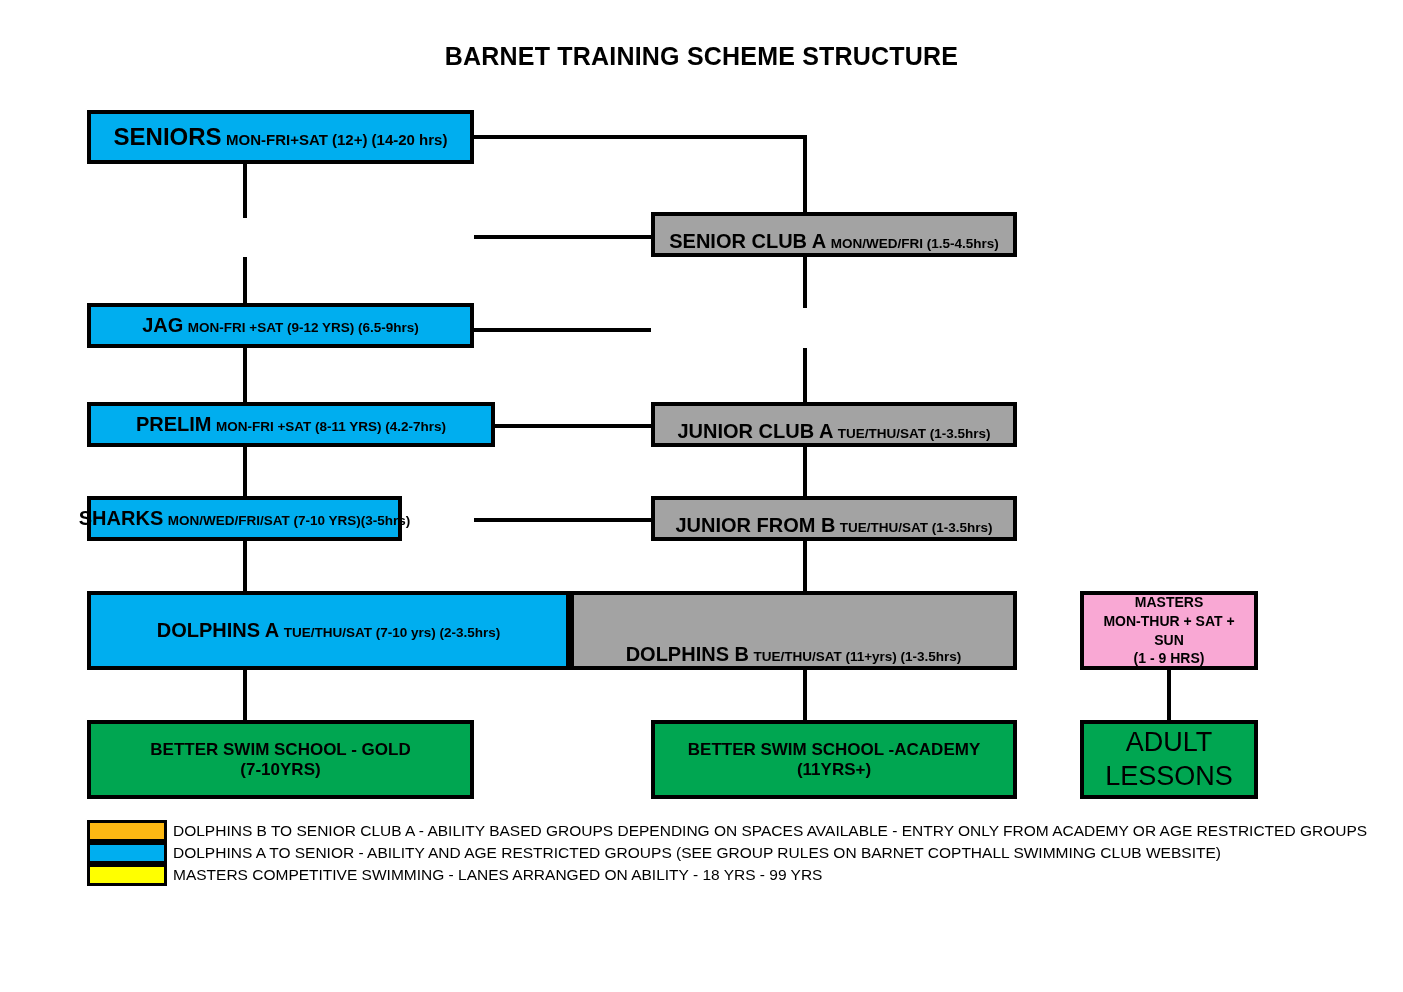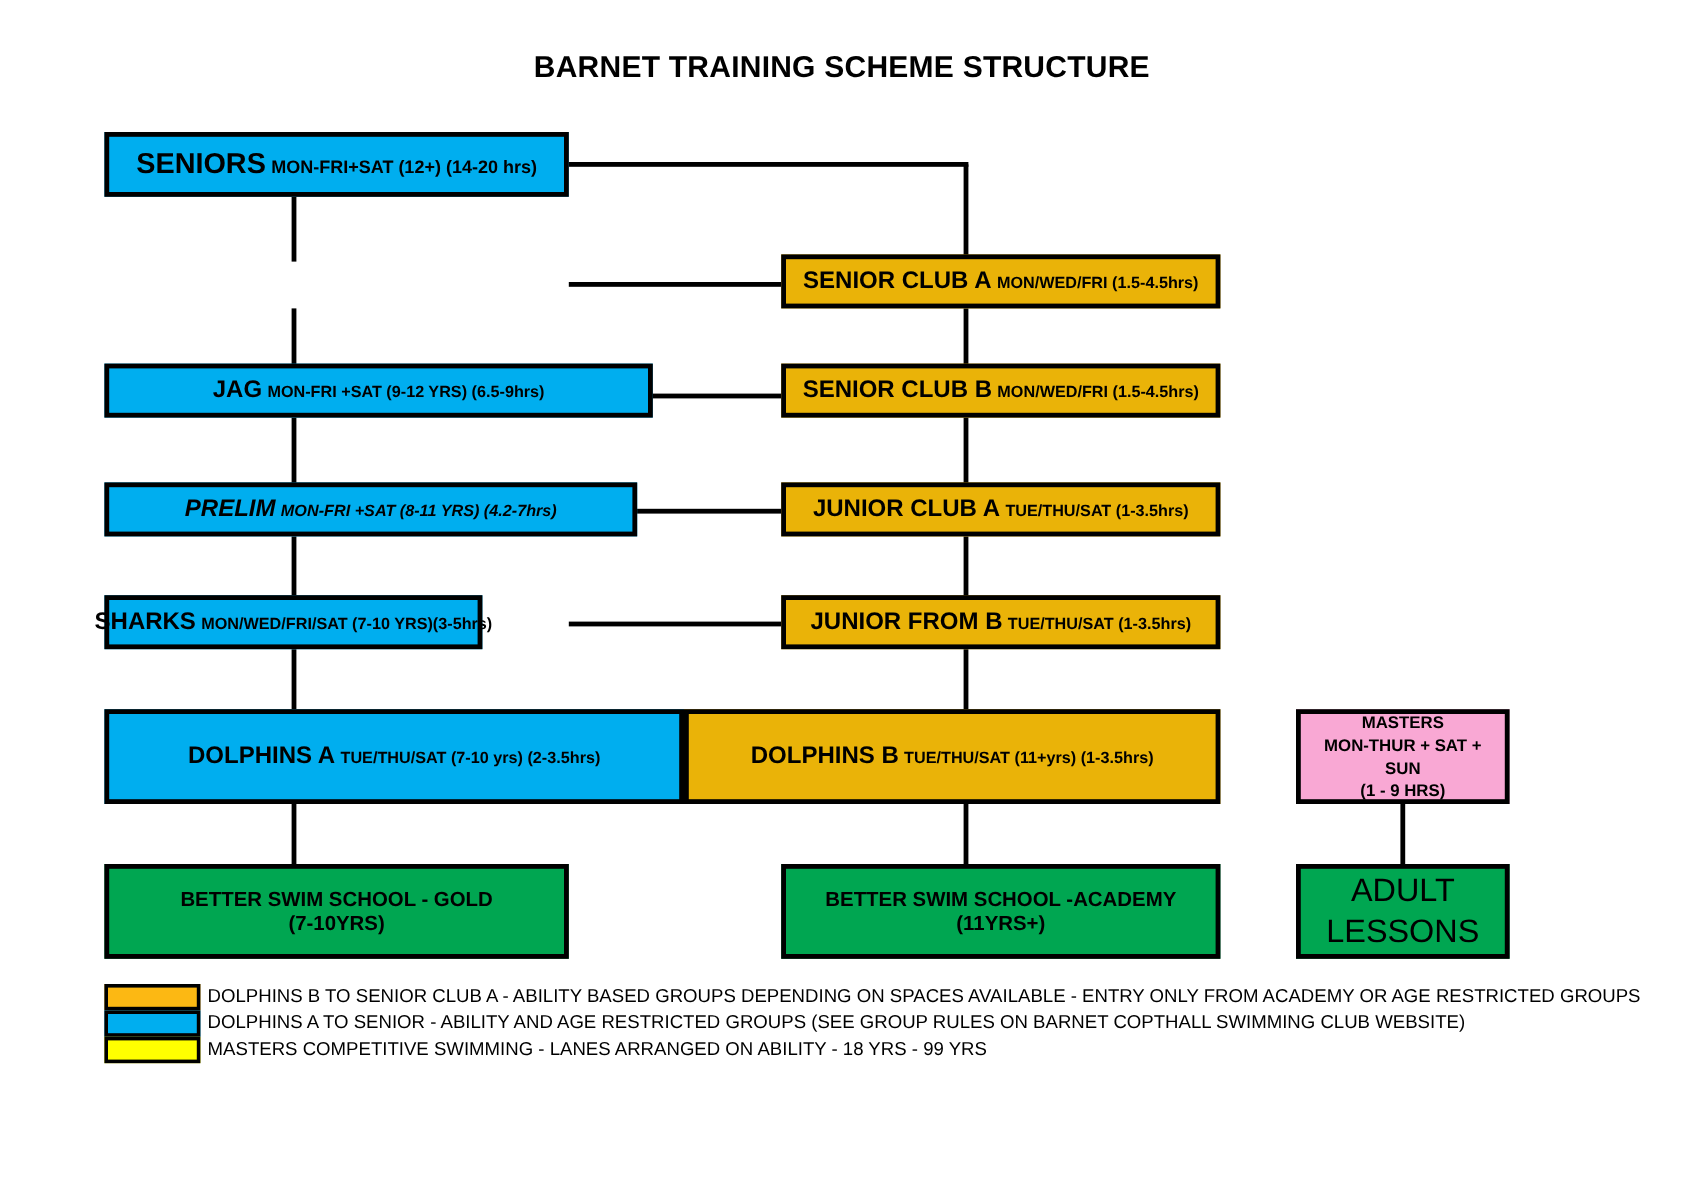--- a/index.html
+++ b/index.html
@@ -54,21 +54,21 @@
   }
   .node .inner {
     display: block;
     padding: 0 6px;
     white-space: nowrap;
   }
   .node.wrap .inner { white-space: normal; }
 
   .blue   { background: #00AEEF; }
   .orange { background: #FBB породы; }
-  .orange { background: #eab308; }
+  .orange { background: #a3a3a3; align-items: flex-end; }
   .yellow { background: #f9a8d4; }
   .green  { background: #00A651; }
 
   
   .nm {
     font-weight: bold;
     font-size: 24px;
     letter-spacing: 0px;
   }
   .dt {
@@ -153,28 +153,28 @@
   <div class="line" style="left:1167px; top:670px; width:4px; height:50px;"></div>
 
   <div class="node blue" style="left:87px; top:110px; width:387px; height:54px;">
     <span class="inner">
       <span class="nm">SENIORS</span>
       <span class="dt">MON-FRI+SAT (12+) (14-20 hrs)</span>
     </span>
   </div>
 
 
-  <div class="node blue small" style="left:87px; top:303px; width:457px; height:45px;">
+  <div class="node blue small" style="left:87px; top:303px; width:387px; height:45px;">
     <span class="inner">
       <span class="nm">JAG</span>
       <span class="dt">MON-FRI +SAT (9-12 YRS) (6.5-9hrs)</span>
     </span>
   </div>
 
-  <div class="node blue small" style="left:87px; top:402px; width:444px; height:45px;font-style:italic;">
+  <div class="node blue small" style="left:87px; top:402px; width:408px; height:45px;">
     <span class="inner">
       <span class="nm">PRELIM</span>
       <span class="dt">MON-FRI +SAT (8-11 YRS) (4.2-7hrs)</span>
     </span>
   </div>
 
   <div class="node blue small" style="left:87px; top:496px; width:315px; height:45px;">
     <span class="inner">
       <span class="nm">SHARKS</span>
       <span class="dt">MON/WED/FRI/SAT (7-10 YRS)(3-5hrs)</span>
@@ -188,26 +188,20 @@
     </span>
   </div>
 
   <div class="node orange small" style="left:651px; top:212px; width:366px; height:45px;">
     <span class="inner">
       <span class="nm">SENIOR CLUB A</span>
       <span class="dt">MON/WED/FRI (1.5-4.5hrs)</span>
     </span>
   </div>
 
-  <div class="node orange small" style="left:651px; top:303px; width:366px; height:45px;">
-    <span class="inner">
-      <span class="nm">SENIOR CLUB B</span>
-      <span class="dt">MON/WED/FRI (1.5-4.5hrs)</span>
-    </span>
-  </div>
 
   <div class="node orange small" style="left:651px; top:402px; width:366px; height:45px;">
     <span class="inner">
       <span class="nm">JUNIOR CLUB A</span>
       <span class="dt">TUE/THU/SAT (1-3.5hrs)</span>
     </span>
   </div>
 
   <div class="node orange small" style="left:651px; top:496px; width:366px; height:45px;">
     <span class="inner">

